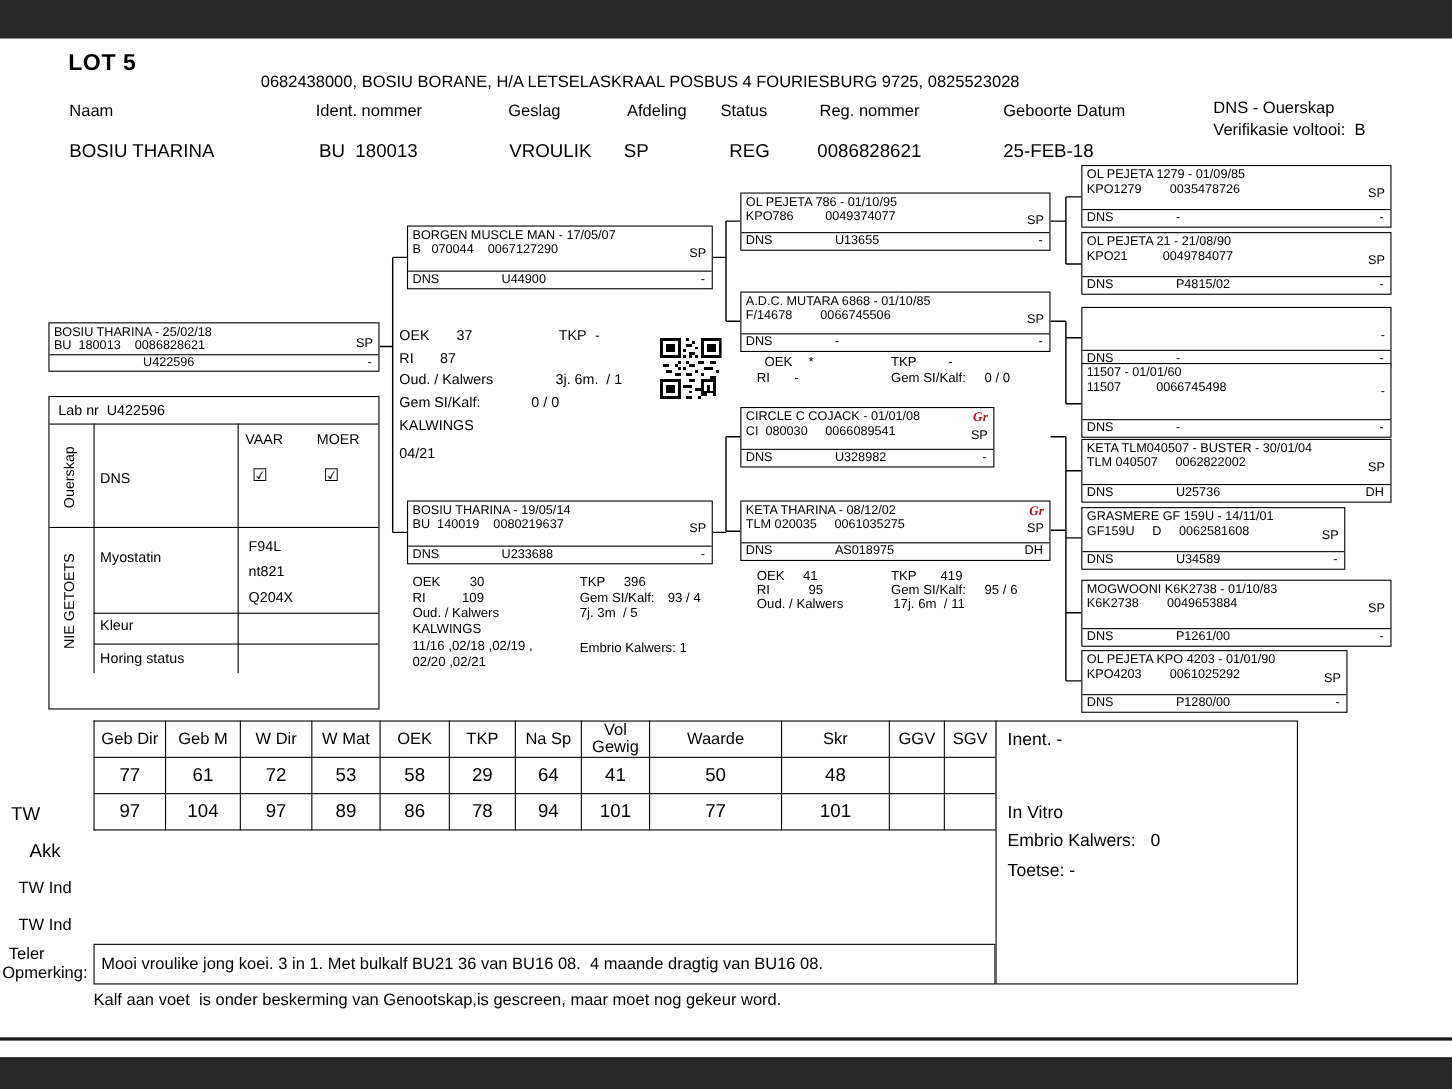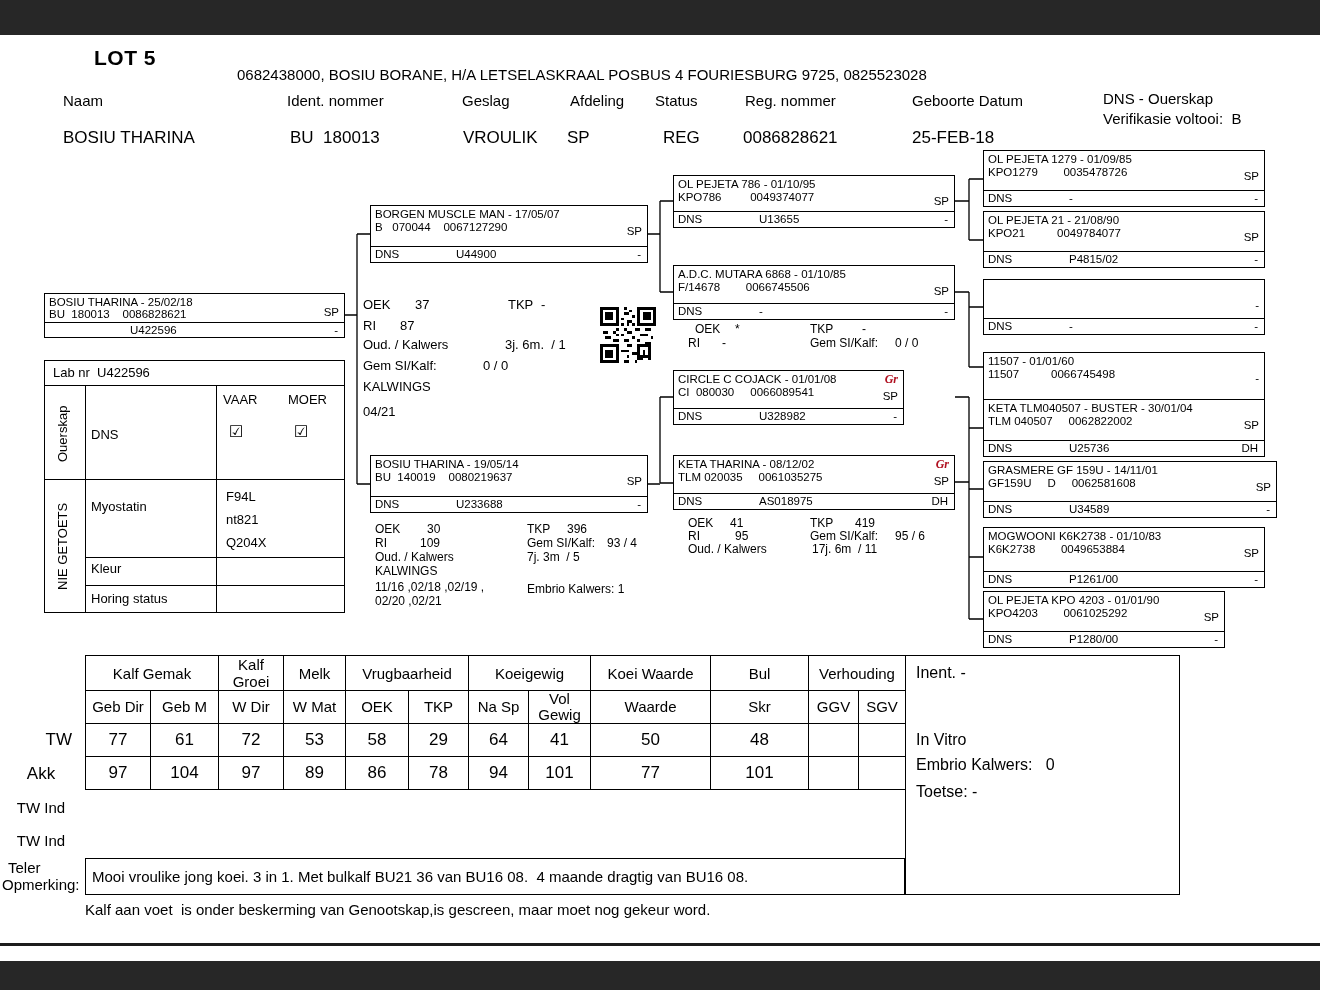--- a/index.html
+++ b/index.html
@@ -20,21 +20,21 @@
   .pbox .dl .v { position:absolute; left:85px; top:1px; white-space:pre; }
   .pbox .dl .d { position:absolute; right:6px; top:1px; white-space:pre; }
   .pbox .emb { position:absolute; right:5px; top:1px; color:#b01020; font-weight:bold; font-style:italic;
                font-family:"Liberation Serif",serif; font-size:12px; }
   .pbox.small .i { top:14px; } .pbox.small .g { top:12px; } .pbox.small .dl { height:15px; }
 
   .vert { position:absolute; writing-mode:vertical-rl; transform:rotate(180deg); text-align:center;
           font-size:13px; white-space:pre; }
 
   .s12{font-size:12px;} .s13{font-size:13px;} .s15{font-size:15px;} .s16{font-size:16px;} .s17{font-size:17px;}
-  .b{font-weight:bold;margin-left:32px;}
+  .b{font-weight:bold;}
 
   table.ebv { position:absolute; left:85px; top:655px; width:820px; border-collapse:collapse;
               table-layout:fixed; background:#fff; }
   .ebv th,.ebv td { border:1px solid #000; text-align:center; vertical-align:middle; padding:0; font-weight:normal; overflow:hidden; }
   .ebv tr.grp  th { height:35px; font-size:15px; }
   .ebv tr.colh th { height:31px; font-size:15px; line-height:1.05; }
   .ebv td { height:33px; font-size:17px; }
 
   .panel { position:absolute; border:1px solid #000; background:#fff; }
 </style>
@@ -82,21 +82,21 @@
   <div class="pbox small" style="left:44px;top:293px;width:301px;height:45px">
     <div class="t">BOSIU THARINA - 25/02/18</div>
     <div class="i">BU  180013    0086828621</div>
     <div class="g">SP</div>
     <div class="dl">
       <span class="v">U422596</span>
       <span class="d">-</span>
     </div>
   </div>
 
-  <div class="abs" style="left:44px;top:360px;width:301px;height:253px;border:1px solid #000">
+  <div class="abs" style="left:44px;top:360px;width:301px;height:285px;border:1px solid #000">
     <span class="p s13" style="left:8px;top:4px">Lab nr  U422596</span>
     <div class="line" style="left:0;top:24px;width:299px;height:1px"></div>
     <div class="line" style="left:0;top:118px;width:299px;height:1px"></div>
     <div class="line" style="left:40px;top:196px;width:259px;height:1px"></div>
     <div class="line" style="left:40px;top:224px;width:259px;height:1px"></div>
     <div class="line" style="left:40px;top:24px;width:1px;height:227px"></div>
     <div class="line" style="left:171px;top:24px;width:1px;height:227px"></div>
 
     <div class="vert" style="left:10px;top:30px;height:86px">Ouerskap</div>
     <div class="vert" style="left:10px;top:122px;height:127px">NIE GETOETS</div>
@@ -270,41 +270,41 @@
   <div class="pbox" style="left:983px;top:279px;width:282px;height:56px">
     <div class="t"></div>
     <div class="i"></div>
     <div class="g">-</div>
     <div class="dl">
       <span class="l">DNS</span>
       <span class="v">-</span>
       <span class="d">-</span>
     </div>
   </div>
-  <div class="pbox" style="left:983px;top:352px;width:282px;height:68px">
+  <div class="pbox" style="left:983px;top:330px;width:282px;height:68px">
     <div class="t">11507 - 01/01/60</div>
     <div class="i">11507          0066745498</div>
     <div class="g">-</div>
     <div class="dl">
       <span class="l">DNS</span>
       <span class="v">-</span>
       <span class="d">-</span>
     </div>
   </div>
   <div class="pbox" style="left:983px;top:399px;width:282px;height:58px">
     <div class="t">KETA TLM040507 - BUSTER - 30/01/04</div>
     <div class="i">TLM 040507     0062822002</div>
     <div class="g">SP</div>
     <div class="dl">
       <span class="l">DNS</span>
       <span class="v">U25736</span>
       <span class="d">DH</span>
     </div>
   </div>
-  <div class="pbox" style="left:983px;top:461px;width:294px;height:57px">
+  <div class="pbox" style="left:983px;top:461px;width:240px;height:57px">
     <div class="t">GRASMERE GF 159U - 14/11/01</div>
     <div class="i">GF159U     D     0062581608</div>
     <div class="g">SP</div>
     <div class="dl">
       <span class="l">DNS</span>
       <span class="v">U34589</span>
       <span class="d">-</span>
     </div>
   </div>
   <div class="pbox" style="left:983px;top:527px;width:282px;height:61px">
@@ -337,30 +337,20 @@
       <col style="width:63px">
         <col style="width:60px">
         <col style="width:60px">
         <col style="width:62px">
       <col style="width:120px">
         <col style="width:98px">
         <col style="width:50px">
         <col style="width:47px">
     </colgroup>
     <tbody>
-        <tr class="grp">
-      <th colspan="2">Kalf Gemak</th>
-      <th>Kalf Groei</th>
-      <th>Melk</th>
-      <th colspan="2">Vrugbaarheid</th>
-      <th colspan="2">Koeigewig</th>
-      <th>Koei Waarde</th>
-      <th>Bul</th>
-      <th colspan="2">Verhouding</th>
-    </tr>
     <tr class="colh">
       <th>Geb Dir</th>
       <th>Geb M</th>
       <th>W Dir</th>
       <th>W Mat</th>
       <th>OEK</th>
       <th>TKP</th>
       <th>Na Sp</th>
       <th>Vol Gewig</th>
       <th>Waarde</th>
@@ -392,21 +382,21 @@
       <td>94</td>
       <td>101</td>
       <td>77</td>
       <td>101</td>
       <td></td>
       <td></td>
     </tr>
   </tbody>
     </table>
 
-  <div class="abs s17" style="left:10px;top:730px;width:62px;text-align:right">TW</div>
+  <div class="abs s17" style="left:10px;top:730px;width:62px;text-align:left">TW</div>
   <div class="abs s17" style="left:10px;top:764px;width:62px;text-align:center">Akk</div>
   <div class="abs s15" style="left:10px;top:799px;width:62px;text-align:center">TW Ind</div>
   <div class="abs s15" style="left:10px;top:832px;width:62px;text-align:center">TW Ind</div>
 
   <div class="panel" style="left:905px;top:655px;width:275px;height:240px">
     <span class="p s16" style="left:10px;top:8px">Inent. -</span>
     <span class="p s16" style="left:10px;top:75px">In Vitro</span>
     <span class="p s16" style="left:10px;top:100px">Embrio Kalwers:   0</span>
     <span class="p s16" style="left:10px;top:127px">Toetse: -</span>
   </div>

